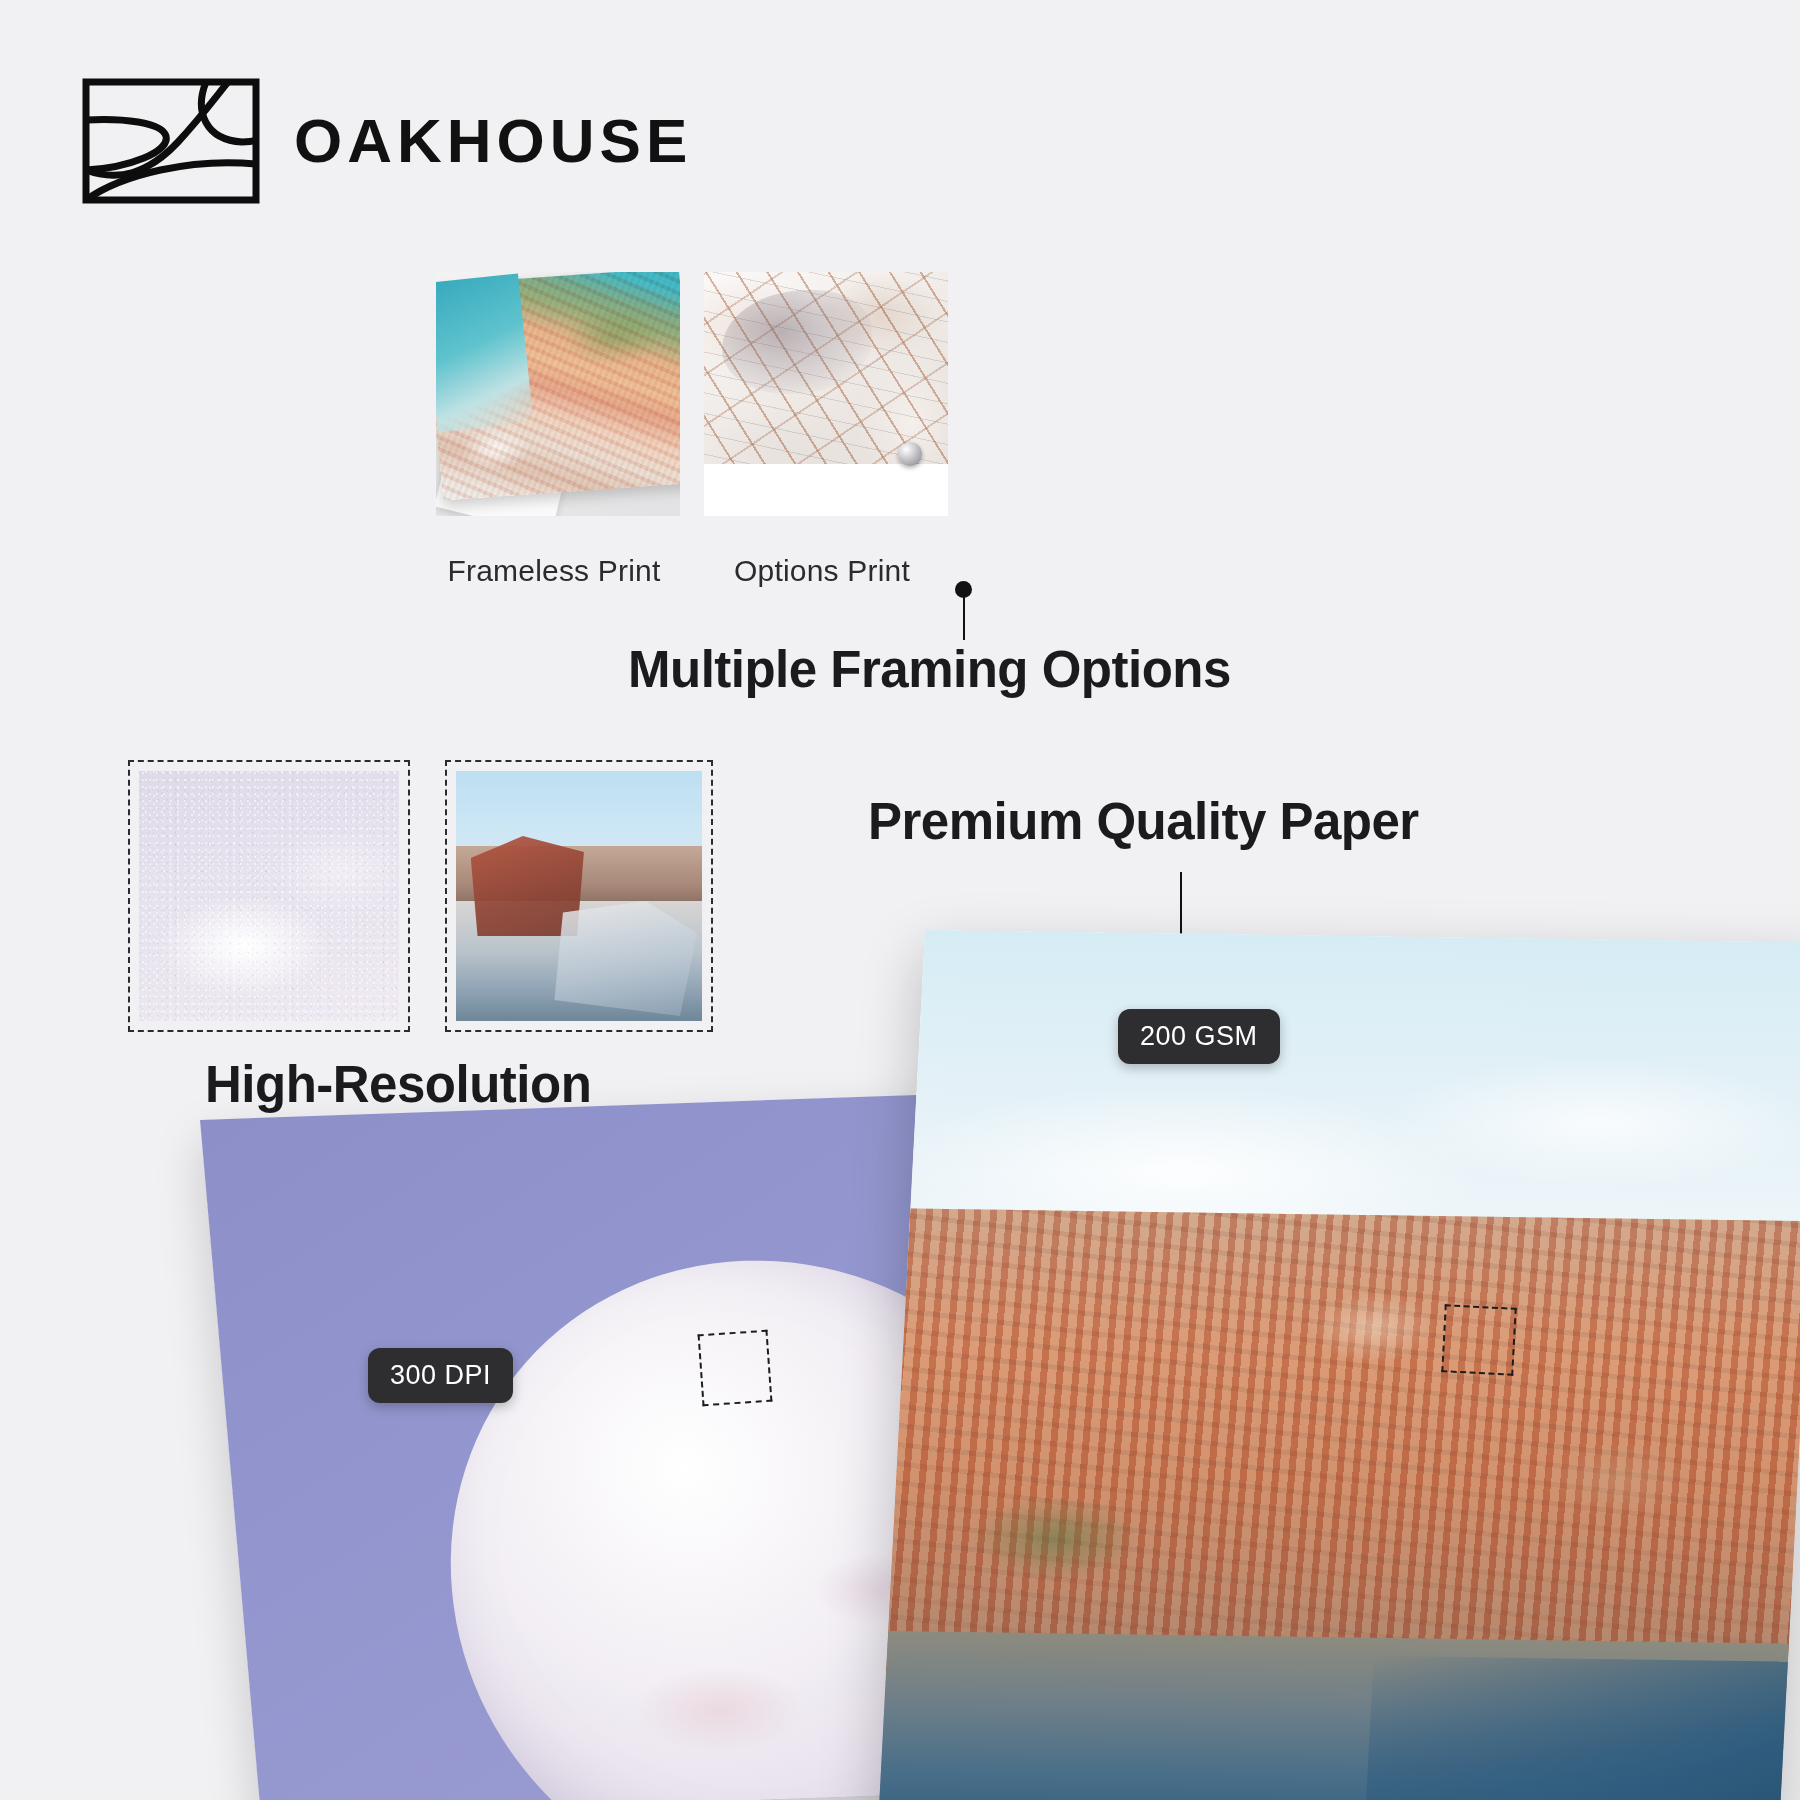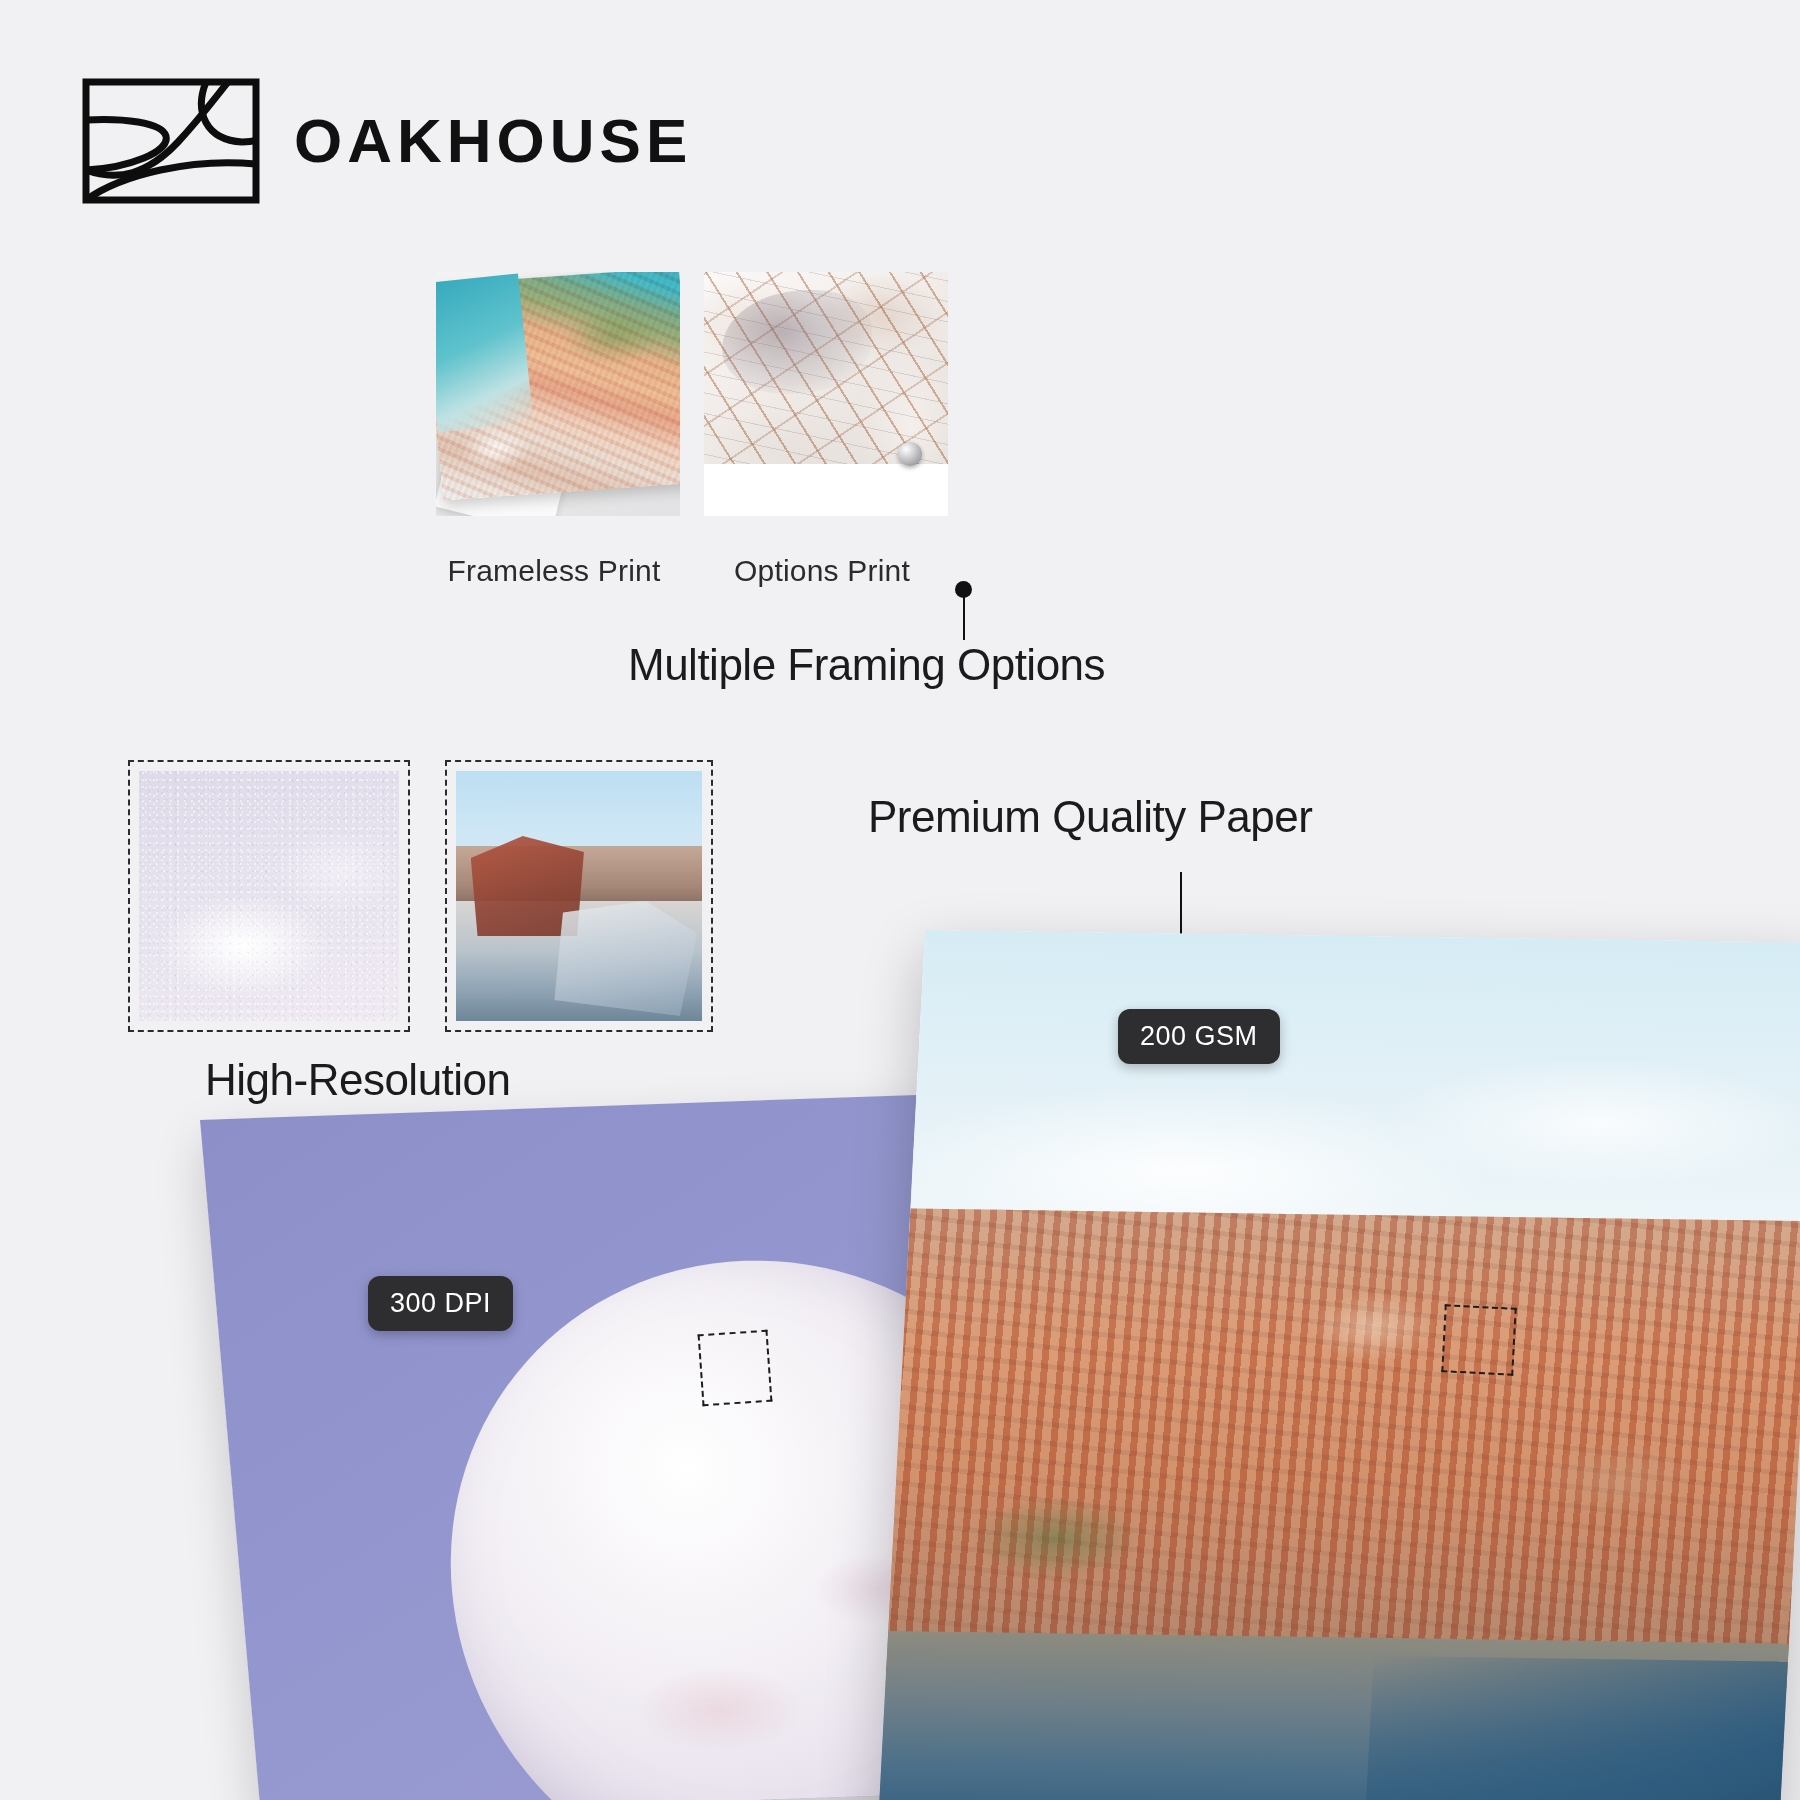--- a/index.html
+++ b/index.html
@@ -143,21 +143,21 @@
     background:radial-gradient(circle at 34% 30%, #ffffff, #b9b9bd 55%, #7d7d84 100%);
     box-shadow:0 2px 4px rgba(0,0,0,.3);
   }
   .t4 .edge { position:absolute; left:0; bottom:0; width:244px; height:52px; background:#ffffff; }
 
   
   .callout-dot { position:absolute; width:17px; height:17px; border-radius:50%; background:#111; }
   .callout-line { position:absolute; width:2px; background:#111; }
 
   .headline {
-    position:absolute; font-size:44px; font-weight:400; color:#1b1b1d;
+    position:absolute; font-size:51px; font-weight:700; color:#1b1b1d;
     letter-spacing:-0.5px; white-space:nowrap;
   }
   #h-framing { left:628px; top:640px; }
   #h-paper   { left:868px; top:792px; }
   #h-res     { left:205px; top:1055px; }
 
   
   .swatch { position:absolute; border:2px dashed #2b2b2e; padding:9px; }
   .swatch .inner { width:100%; height:100%; position:relative; overflow:hidden; }
   .noise::after{
@@ -259,21 +259,21 @@
     position:absolute; right:0; bottom:0; width:46%; height:20%;
     background:linear-gradient(160deg,rgba(60,110,145,.0),#2f5c7e 70%,#27506f 100%);
   }
 
   
   .pill {
     position:absolute; background:#2e2d2f; color:#fff; border-radius:12px;
     padding:12px 22px; font-size:27px; letter-spacing:0.5px; white-space:nowrap;
     box-shadow:0 4px 12px rgba(0,0,0,.25);
   }
-  #pill-dpi { left:368px; top:1276px; }
+  #pill-dpi { left:368px; top:1348px; }
   #pill-gsm { left:1118px; top:1009px; }
 </style>
 </head>
 <body>
 
 <div class="stage">
 
   <div class="logo">
     <span class="logo-mark">
       <svg viewBox="0 0 178 126" width="178" height="126" aria-hidden="true">

